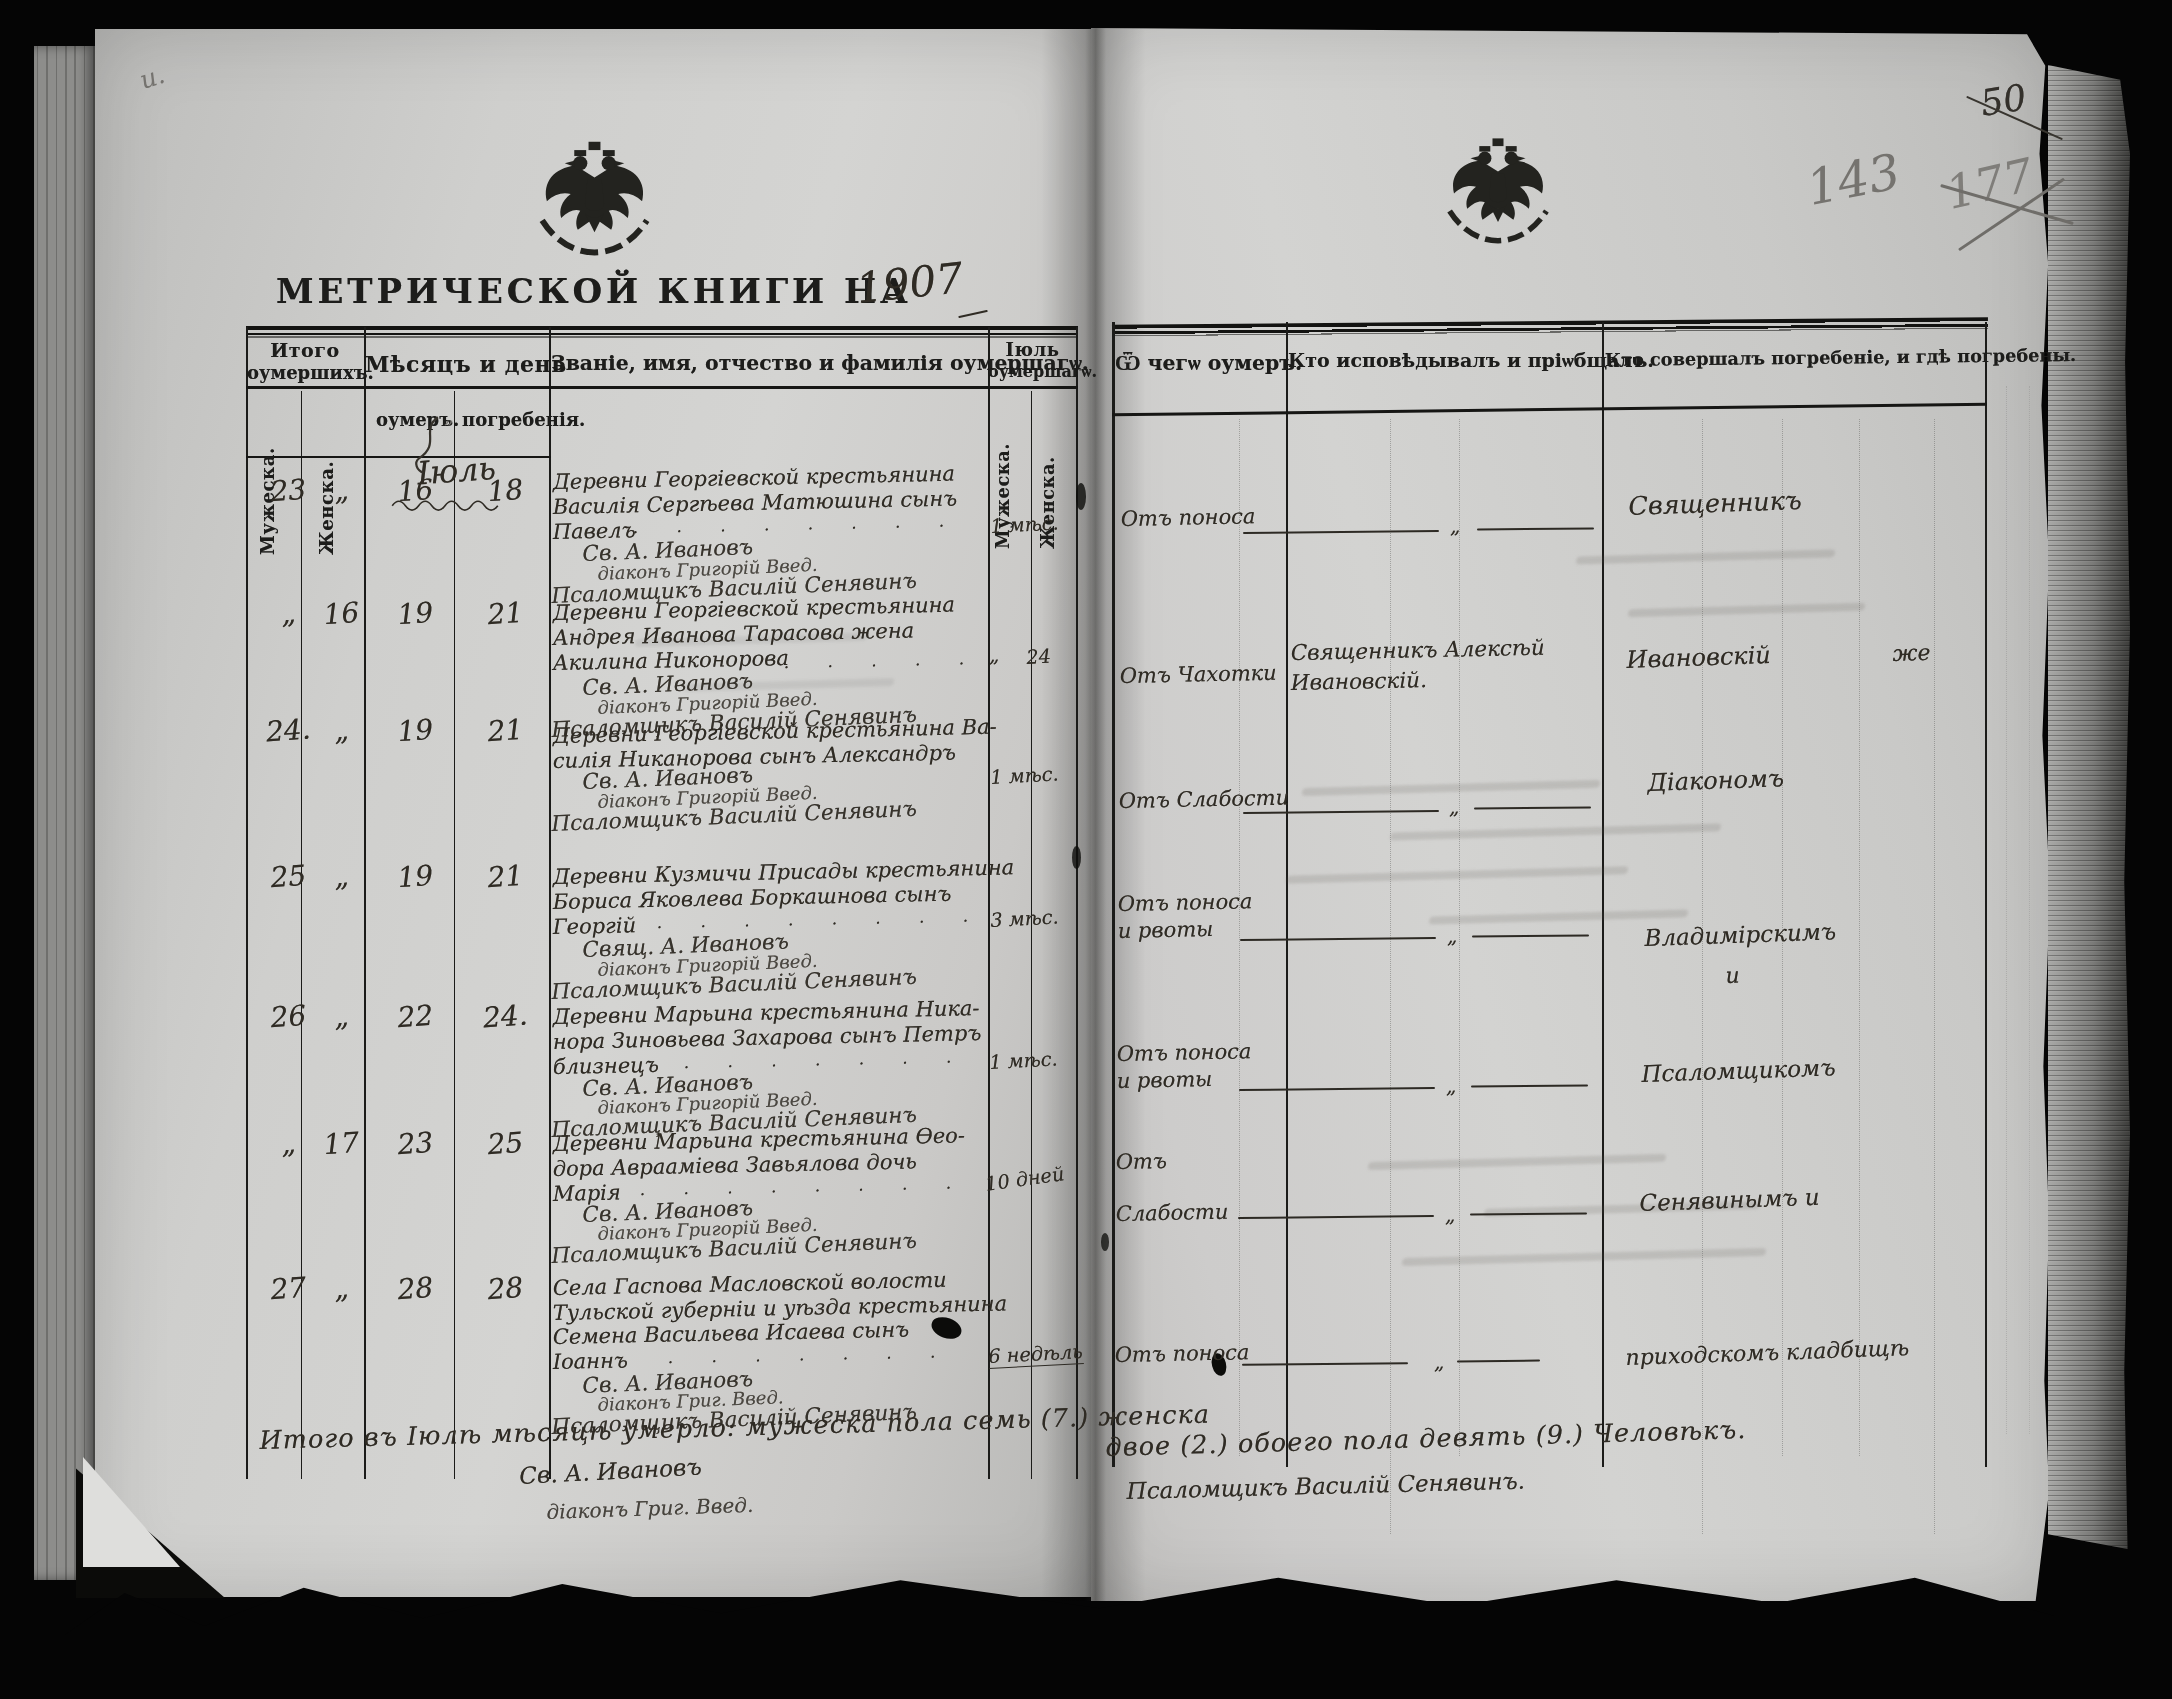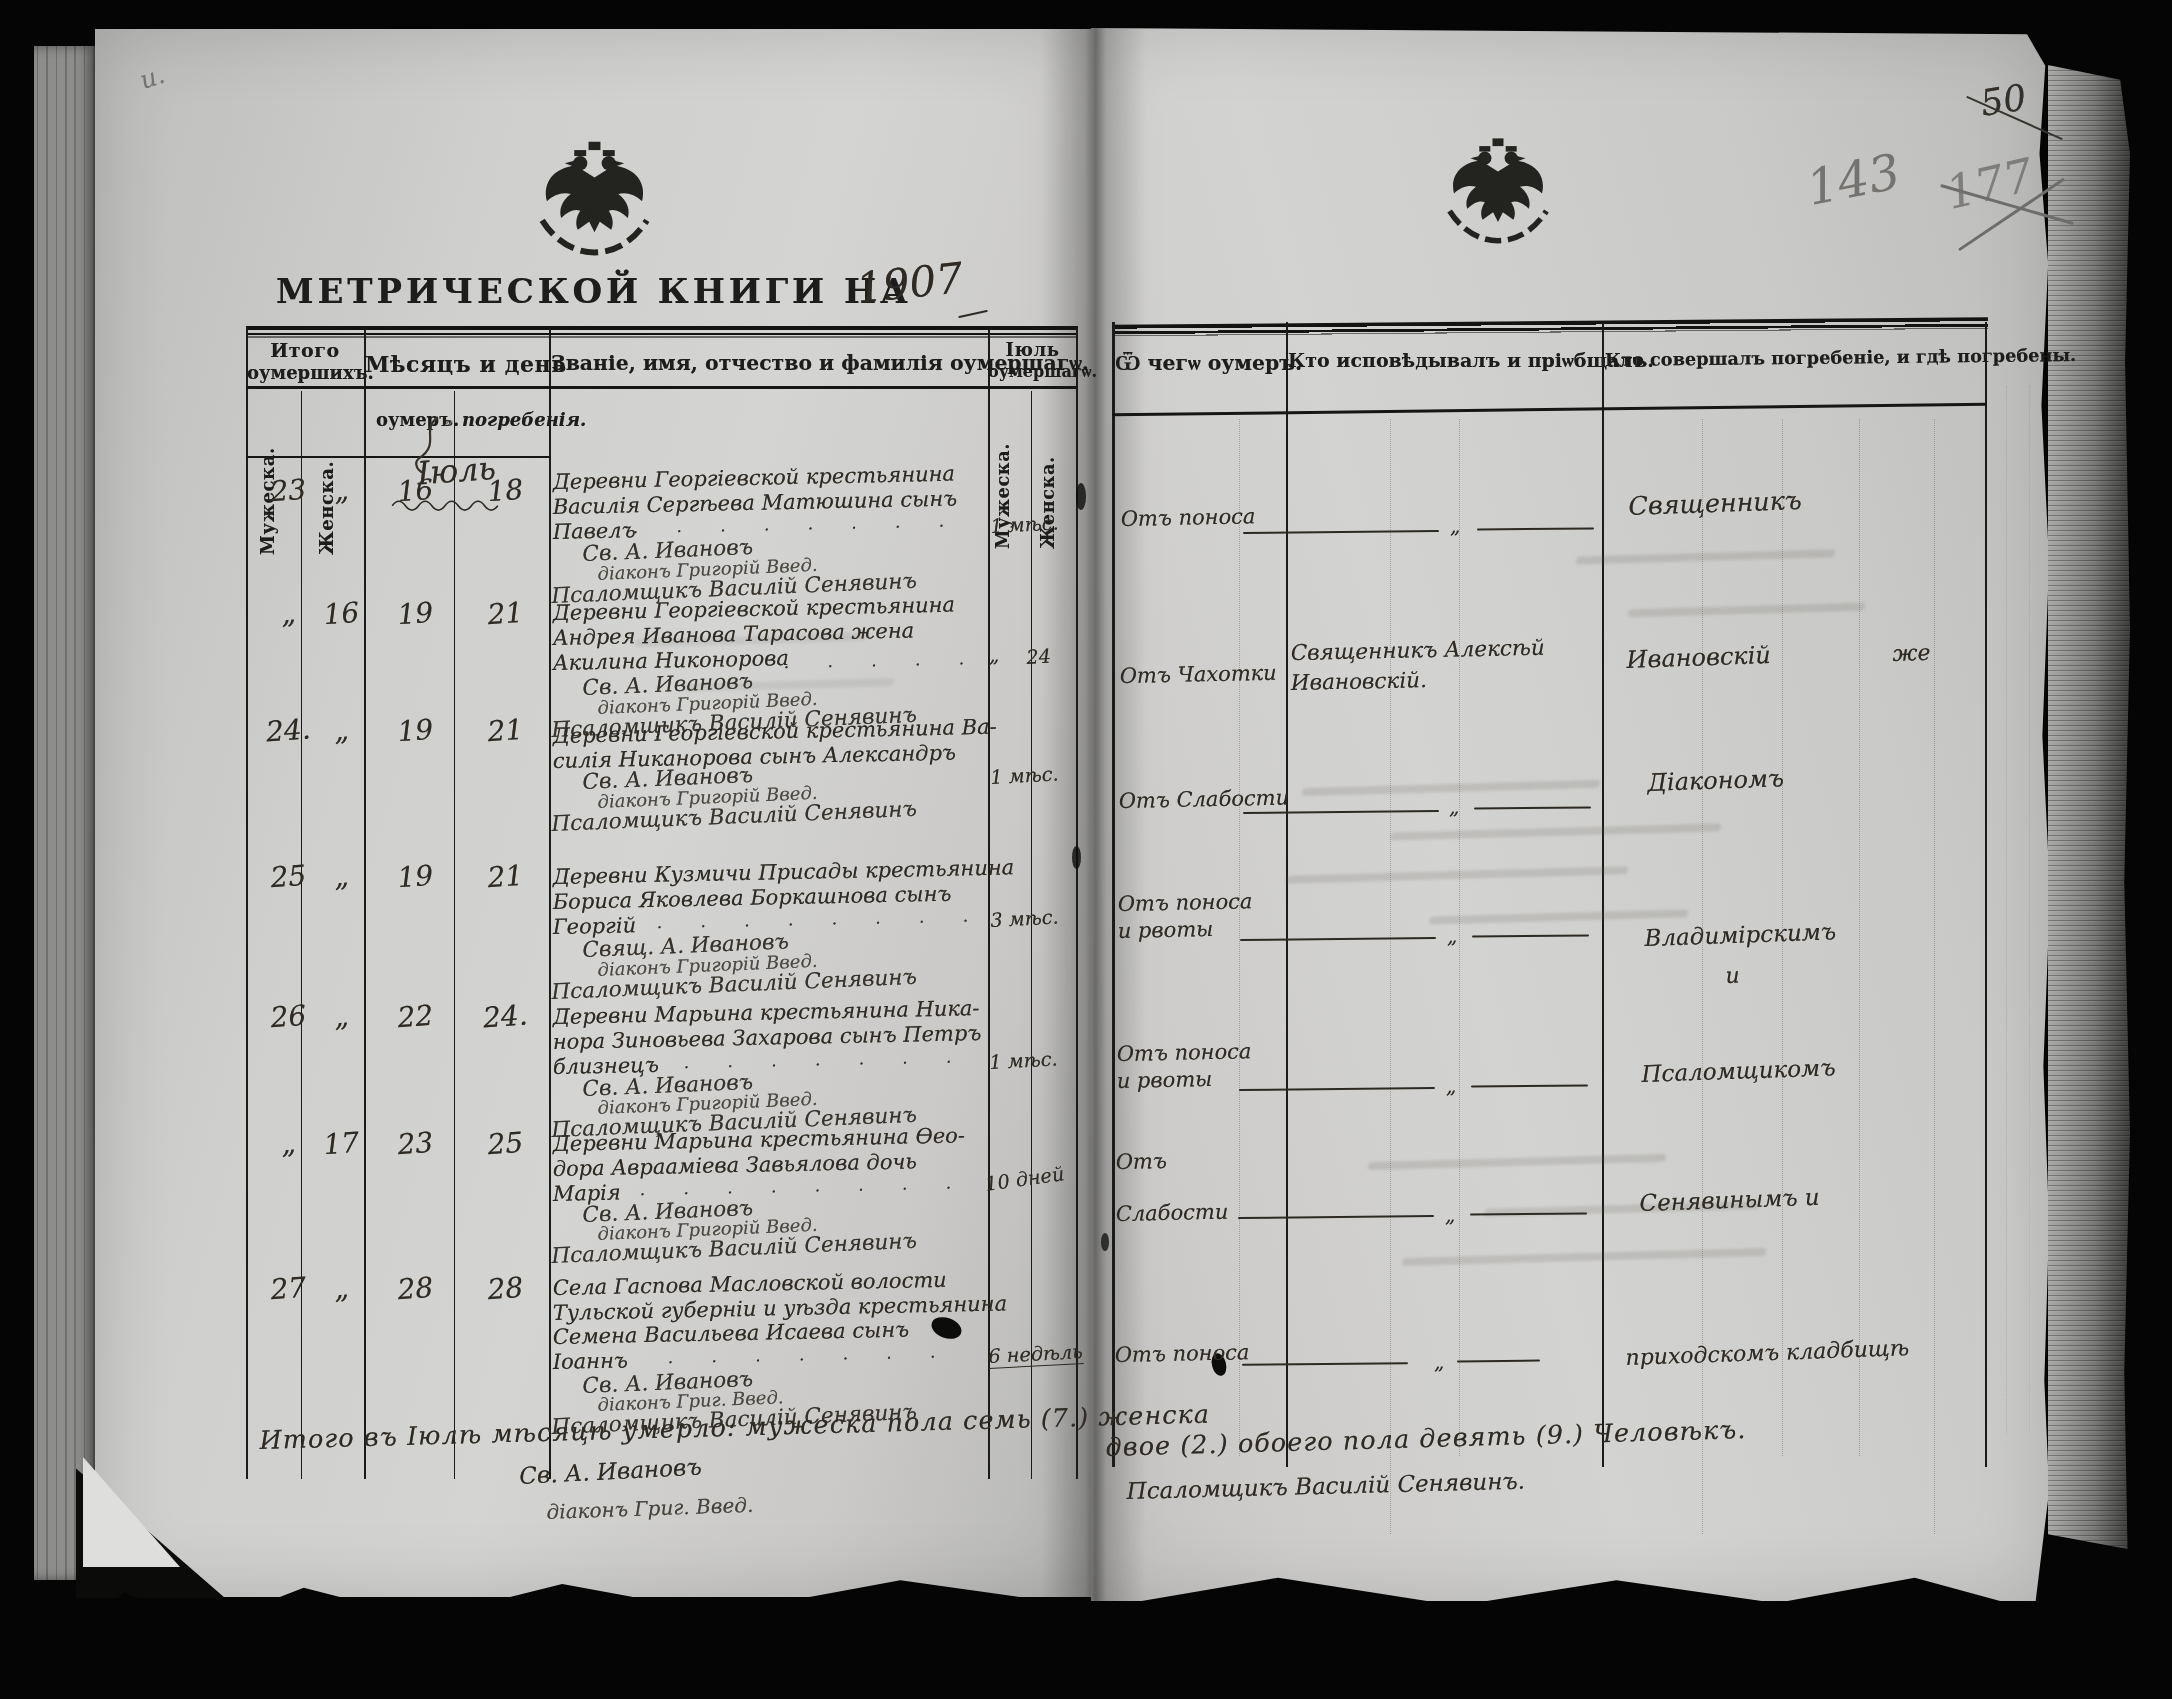--- a/index.html
+++ b/index.html
@@ -135,21 +135,21 @@
   <div class="abs printed ctr" style="left:248px;top:339px;width:114px;font-size:19px;">Итого</div>
   <div class="abs printed ctr" style="left:247px;top:362px;width:116px;font-size:18px;letter-spacing:0;">оумершихъ.</div>
   <div class="abs printed ctr" style="left:365px;top:351px;width:183px;font-size:22px;">Мѣсяцъ и день</div>
   <div class="abs printed ctr" style="left:551px;top:351px;width:437px;font-size:20.4px;letter-spacing:0;">Званіе, имя, отчество и фамилія оумершагѡ.</div>
   <div class="abs printed ctr" style="left:989px;top:339px;width:87px;font-size:18px;">Іюль</div>
   <div class="abs printed ctr" style="left:988px;top:362px;width:89px;font-size:16px;letter-spacing:0;">оумершагѡ.</div>
   <div class="abs printed vtext" style="left:257px;top:395px;height:160px;font-size:18px;">Мужеска.</div>
   <div class="abs printed vtext" style="left:316px;top:395px;height:160px;font-size:18px;">Женска.</div>
   <div class="abs printed" style="left:376px;top:409px;font-size:18px;letter-spacing:0;">оумеръ.</div>
   <div class="abs hw pencil" style="left:444px;top:405px;font-size:19px;">„</div>
-  <div class="abs printed" style="left:462px;top:409px;font-size:18px;letter-spacing:0;font-style:italic;">погребенія.</div>
+  <div class="abs printed" style="left:462px;top:409px;font-size:18px;letter-spacing:0;">погребенія.</div>
   <div class="abs printed vtext" style="left:992px;top:395px;height:154px;font-size:17.7px;">Мужеска.</div>
   <div class="abs printed vtext" style="left:1037px;top:395px;height:154px;font-size:17.7px;">Женска.</div>
 
   <div class="abs printed ctr" style="left:1115px;top:351px;width:169px;font-size:20.4px;letter-spacing:0;">Ѿ чегѡ оумеръ.</div>
   <div class="abs printed ctr" style="left:1288px;top:349px;width:312px;font-size:19px;letter-spacing:0;">Кто исповѣдывалъ и пріѡбщалъ.</div>
   <div class="abs printed ctr" style="left:1605px;top:347px;width:380px;font-size:17.7px;letter-spacing:0;transform:rotate(-.6deg);">Кто совершалъ погребеніе, и гдѣ погребены.</div>
 
   <div class="abs hw ctr" style="left:381px;top:457px;width:154px;font-size:32px;transform:rotate(-4deg);">Іюль</div>
   <svg class="abs" style="left:390px;top:498px;" width="121" height="14.3" viewBox="0 0 220 26">
     <path d="M4,14 q12,-16 24,0 t24,0 t24,0 t24,0 t24,0 t24,0 t24,0 t24,0" fill="none" stroke="#2f2b24" stroke-width="3"></path>

